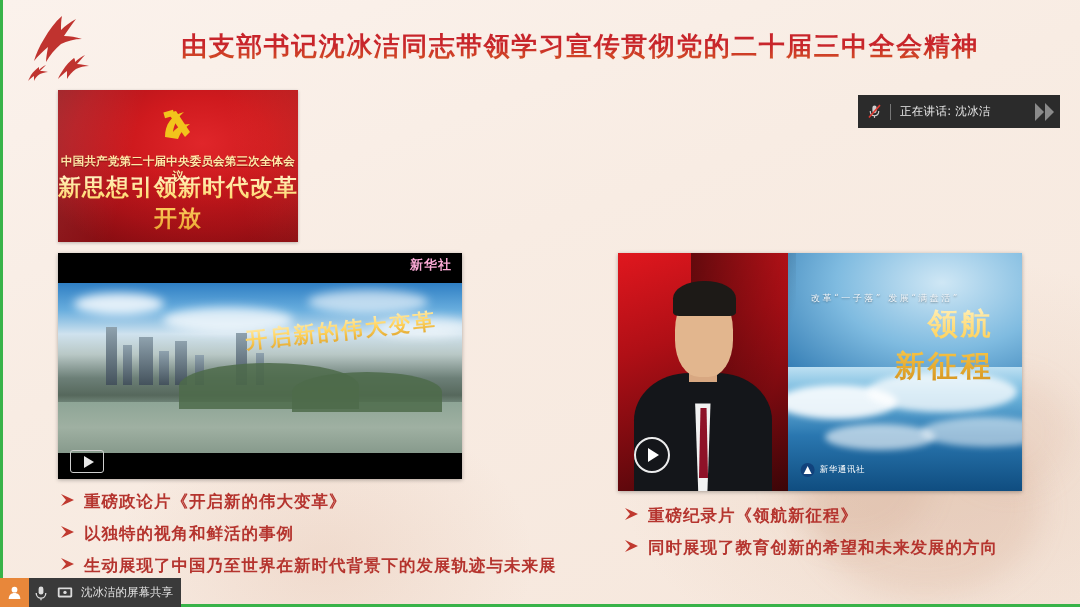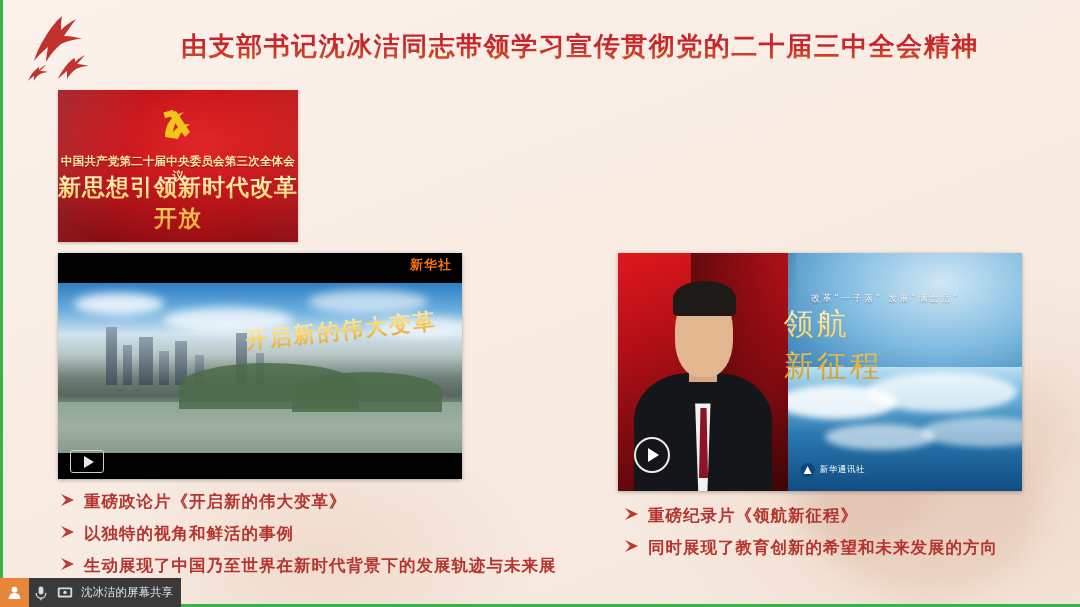--- a/index.html
+++ b/index.html
@@ -121,21 +121,21 @@
   .green{position:absolute;background:#4d6b4a;border-radius:50% 50% 0 0;opacity:.85;}
   #vl-title{
     position:absolute;left:46%;top:18%;width:48%;
     font-family:"DejaVu Serif","Liberation Serif",serif;
     font-size:22px;line-height:32px;font-weight:700;letter-spacing:2px;
     background:linear-gradient(180deg,#fff5cc,#ffd35e 50%,#d99a22);
     -webkit-background-clip:text;background-clip:text;color:transparent;
     transform:rotate(-6deg);text-align:center;
   }
   #xinhua{position:absolute;right:10px;top:3px;text-align:right;}
-  #xinhua-cn{font-family:"DejaVu Serif","Liberation Serif",serif;font-size:13px;font-weight:700;color:#f97316;letter-spacing:1px;}
+  #xinhua-cn{font-family:"DejaVu Serif","Liberation Serif",serif;font-size:13px;font-weight:700;color:#f9a8d4;letter-spacing:1px;}
   #xinhua-en{font-size:7.5px;font-weight:700;color:#fff;letter-spacing:1.1px;font-style:italic;margin-top:29px;}
   .playbox{
     position:absolute;left:12px;bottom:6px;width:34px;height:23px;
     border:1.5px solid #cfcfcf;border-radius:3px;
     display:flex;align-items:center;justify-content:center;z-index:5;
   }
   .play-tri{width:0;height:0;border-top:6px solid transparent;border-bottom:6px solid transparent;border-left:10px solid #e8e8e8;margin-left:3px;}
 
   
   #vr-scene{position:absolute;inset:0;background:linear-gradient(120deg,#9d0c12 0%,#b8161c 18%,#3b86b8 36%,#6fb3d8 58%,#2e6ea3 78%,#17507f 100%);}
@@ -152,23 +152,23 @@
   .pr-head{position:absolute;left:30%;bottom:52%;width:42%;height:40%;background:#e2b68e;border-radius:46% 46% 42% 42%;}
   .pr-hair{position:absolute;left:28%;bottom:80%;width:46%;height:16%;background:#1d1a17;border-radius:50% 50% 10% 10%;}
   #vr-head-note{
     position:absolute;left:50%;top:4px;transform:translateX(-6%);
     font-family:"DejaVu Serif","Liberation Serif",serif;
     font-size:9px;letter-spacing:2.5px;color:#f2f6fa;white-space:nowrap;
     text-shadow:0 1px 2px rgba(0,0,0,.4);
     margin-top:35px;
   }
   #vr-title{
-    position:absolute;left:41%;top:21%;width:52%;text-align:left;
-    font-family:"DejaVu Serif","Liberation Serif",serif;
-    font-size:30px;line-height:42px;font-weight:400;letter-spacing:3px;
+    position:absolute;left:41%;top:21%;width:52%;text-align:right;
+    font-family:"DejaVu Serif","Liberation Serif",serif;
+    font-size:30px;line-height:42px;font-weight:700;letter-spacing:3px;
     background:linear-gradient(180deg,#fff3c4,#ffce4e 48%,#d08e1a);
     -webkit-background-clip:text;background-clip:text;color:transparent;
     text-shadow:none;
   }
   #vr-logo{position:absolute;left:50%;bottom:14px;transform:translateX(-30%);display:flex;align-items:center;gap:5px;}
   .vr-logo-mark{width:14px;height:14px;border-radius:50%;background:#11427c;position:relative;}
   .vr-logo-mark::after{content:"";position:absolute;left:3px;top:3px;width:0;height:0;border-left:4px solid transparent;border-right:4px solid transparent;border-bottom:8px solid #fff;}
   #vr-logo-text{font-family:"DejaVu Serif","Liberation Serif",serif;font-size:8.5px;color:#fff;letter-spacing:.6px;}
   #vr-play{
     position:absolute;left:16px;bottom:18px;width:36px;height:36px;
@@ -232,20 +232,34 @@
     <svg id="emblem" viewBox="0 0 44 44">
       <path d="M9 33 C9 21 15 11 28 8 C22 13 18 20 17 28 C21 23 27 20 34 20 C28 24 24 29 22 35 Z" fill="#f2c41c"></path>
       <path d="M12 9 L20 7 L34 28 L29 33 Z" fill="#f2c41c"></path>
       <rect x="8" y="7" width="10" height="6" transform="rotate(-16 13 10)" fill="#f2c41c"></rect>
     </svg>
     <div id="poster-line1">中国共产党第二十届中央委员会第三次全体会议</div>
     <div id="poster-line2">新思想引领新时代改革开放</div>
   </div>
 
 
+  <div id="speaking">
+    <svg id="mic-muted" viewBox="0 0 20 20">
+      <rect x="7.5" y="3" width="5" height="9" rx="2.5" fill="#cfcfcf"></rect>
+      <path d="M5 9.5 C5 13 7.2 15 10 15 C12.8 15 15 13 15 9.5" stroke="#cfcfcf" stroke-width="1.4" fill="none"></path>
+      <line x1="10" y1="15" x2="10" y2="17.5" stroke="#cfcfcf" stroke-width="1.4"></line>
+      <line x1="3.5" y1="17" x2="16.5" y2="2.5" stroke="#e13b33" stroke-width="1.8"></line>
+    </svg>
+    <span class="sp-div"></span>
+    <span id="speaking-label">正在讲话: 沈冰洁</span>
+    <span id="sp-chevrons">
+      <i class="chev"></i>
+        <i class="chev"></i>
+    </span>
+  </div>
 
   <div class="video" id="video-left">
     <div class="vl-bar" id="vl-top">
       <div id="xinhua">
         <div id="xinhua-cn">新华社</div>
         <div id="xinhua-en">XINHUA NEWS</div>
       </div>
     </div>
     <div id="vl-scene">
       <div class="cloud" style="left:4%;top:6%;width:90px;height:22px;"></div>

